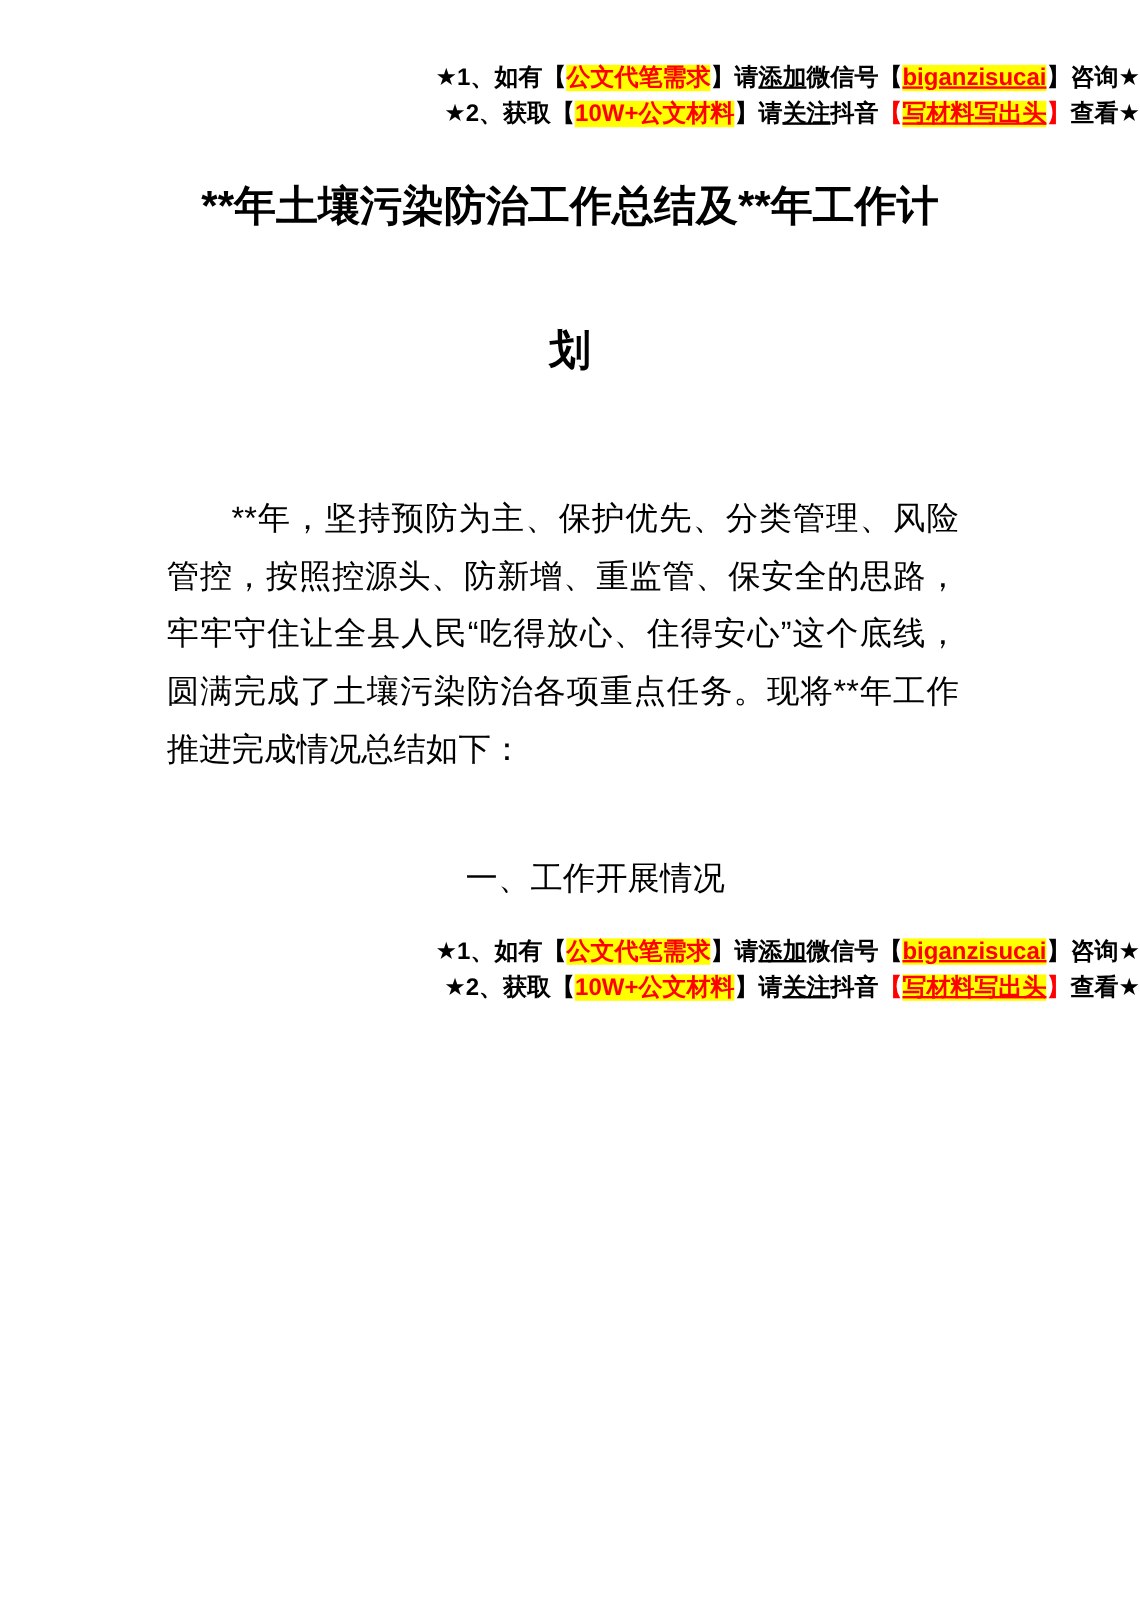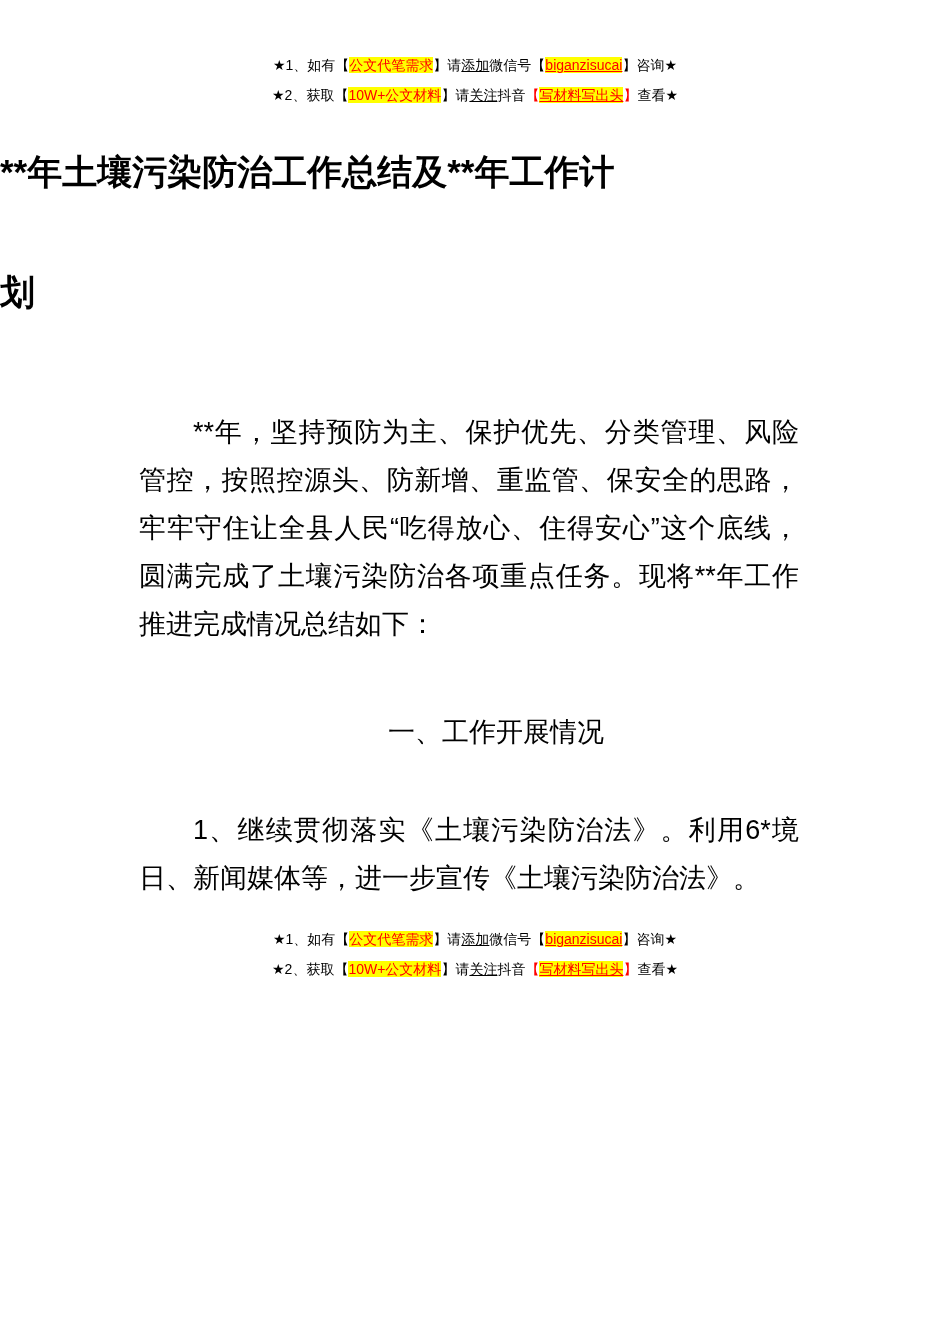--- a/index.html
+++ b/index.html
@@ -14,39 +14,40 @@
     margin: 0 auto;
     background: #ffffff;
     color: #000000;
     font-family: "Liberation Sans", "DejaVu Sans", sans-serif;
     box-sizing: border-box;
     padding-top: 50px;
     overflow: hidden;
   }
   
   .ad {
-    text-align: center;
-    font-weight: normal;
-    font-size: 14px;
+    text-align: right;
+    font-weight: bold;
+    font-size: 20px;
     line-height: 30px;
     white-space: nowrap;
   }
   .ad .hl {
     background: #ffff00;
     color: #ff0000;
   }
   .ad .u {
     text-decoration: underline;
   }
   .ad .red {
     color: #ff0000;
   }
   
   .title {
     margin: 2px 0 0 0;
+    text-align: center;
     font-size: 35px;
     font-weight: bold;
     line-height: 120px;
   }
   
   .content {
     width: 672px;
     margin: 0 auto;
   }
   .para {
@@ -77,21 +78,20 @@
   </div>
 
   <h1 class="title">
     <div>**年土壤污染防治工作总结及**年工作计</div>
     <div>划</div>
   </h1>
 
   <div class="content">
     <p class="para intro">**年，坚持预防为主、保护优先、分类管理、风险管控，按照控源头、防新增、重监管、保安全的思路，牢牢守住让全县人民“吃得放心、住得安心”这个底线，圆满完成了土壤污染防治各项重点任务。现将**年工作推进完成情况总结如下：</p>
     <p class="para heading">一、工作开展情况</p>
-    <p class="para">1、继续贯彻落实《土壤污染防治法》。利用6*境日、新闻媒体等，进一步宣传《土壤污染防治法》。</p>
   </div>
 
   <div class="ad footer-ad">
     <div>
       <span>★1、如有【</span><span class="hl">公文代笔需求</span><span>】请</span><span class="u">添加</span><span>微信号【</span><span class="hl u">biganzisucai</span><span>】咨询★</span>
     </div>
     <div>
       <span>★2、获取【</span><span class="hl">10W+公文材料</span><span>】请</span><span class="u">关注</span><span>抖音</span><span class="red">【</span><span class="hl u">写材料写出头</span><span class="red">】</span><span>查看★</span>
     </div>
   </div>

